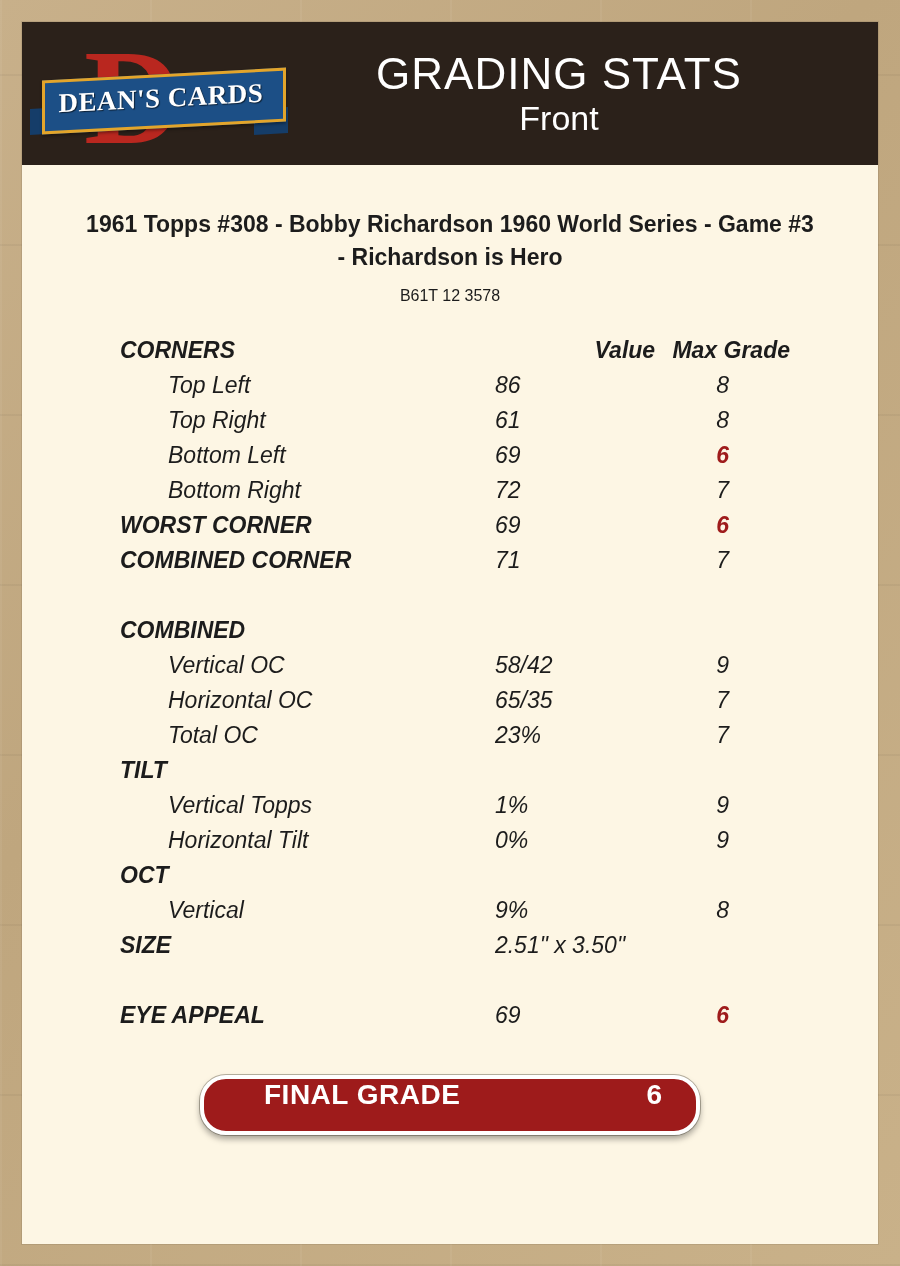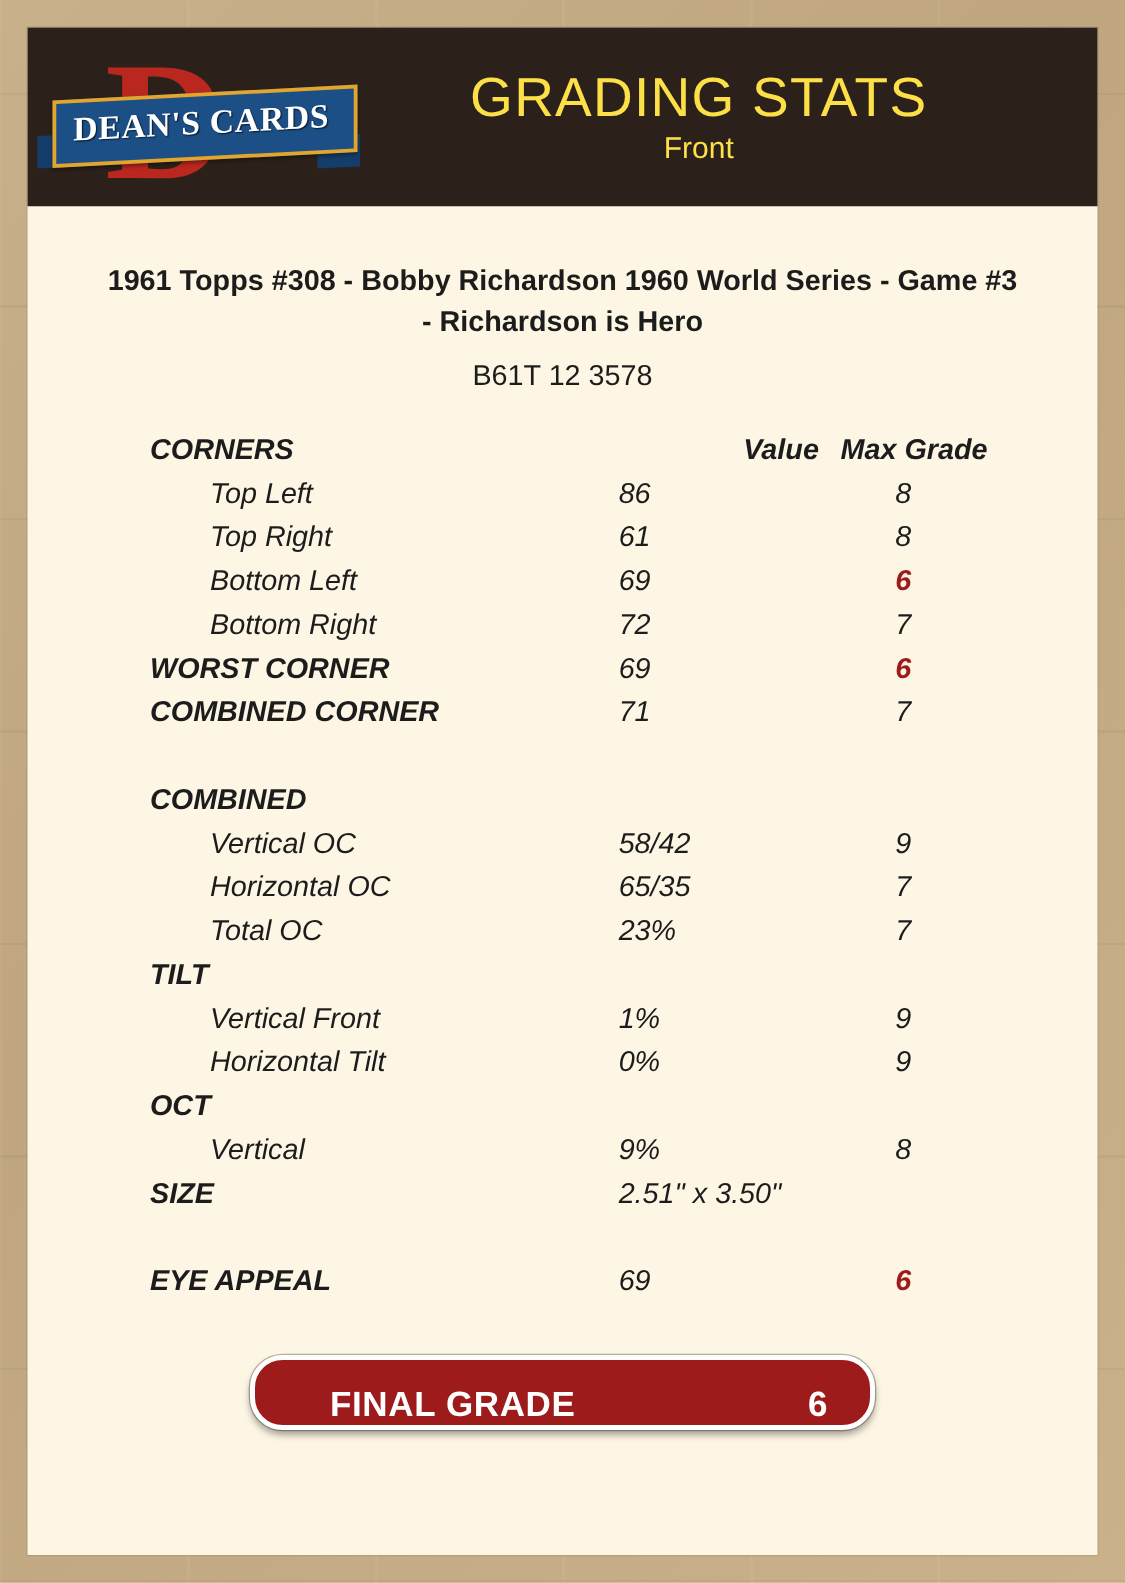--- a/index.html
+++ b/index.html
@@ -98,50 +98,50 @@
     height: 26px;
     background: #153d69;
     transform: skewY(-3deg);
   }
   .logo-tail-l { left: 8px; }
   .logo-tail-r { left: 232px; }
 
   .header-titles {
     flex: 1 1 auto;
     text-align: center;
-    color: #fde047;
+    color: #ffffff;
     padding-right: 50px;
   }
   .header-title {
     font-size: 44px;
     letter-spacing: 1px;
     line-height: 1.05;
   }
   .header-sub {
-    font-size: 24px;
+    font-size: 34px;
     margin-top: 4px;
     line-height: 1.05;
   }
 
   
   .content {
     padding: 0 38px;
     color: #1c1c1c;
   }
   .card-title {
     text-align: center;
     font-size: 23px;
     font-weight: bold;
     line-height: 1.42;
     margin-top: 43px;
     padding: 0 24px;
   }
   .card-code {
     text-align: center;
-    font-size: 23px;
+    font-size: 16px;
     margin-top: 14px;
   }
 
   table.stats {
     margin: 28px auto 0 auto;
     border-collapse: collapse;
     width: 680px;
     font-size: 23px;
   }
   table.stats td {
@@ -176,21 +176,21 @@
     margin: 42px auto 0 auto;
     width: 500px;
     position: relative;
   }
   .final-bar {
     background: #9e1b1b;
     border: 4px solid #ffffff;
     border-radius: 26px;
     height: 52px;
     display: flex;
-    align-items: flex-end;
+    align-items: flex-start;
     justify-content: space-between;
     padding: 0 34px 0 60px;
     color: #ffffff;
     font-weight: bold;
     font-size: 28px;
     box-shadow: 0 4px 6px rgba(0,0,0,0.35), 0 0 0 1px #b9b2a0;
   }
   .final-label { letter-spacing: 0.5px; }
   .final-value { font-size: 28px; }
 </style>
@@ -279,21 +279,21 @@
             <td class="col-label row-label">Total OC</td>
             <td class="col-value">23%</td>
             <td class="col-grade">7</td>
           </tr>
           <tr>
             <td class="col-label section-head">TILT</td>
             <td class="col-value"></td>
             <td class="col-grade"></td>
           </tr>
           <tr>
-            <td class="col-label row-label">Vertical Front</td>
+            <td class="col-label row-label">Vertical Topps</td>
             <td class="col-value">1%</td>
             <td class="col-grade">9</td>
           </tr>
           <tr>
             <td class="col-label row-label">Horizontal Tilt</td>
             <td class="col-value">0%</td>
             <td class="col-grade">9</td>
           </tr>
           <tr>
             <td class="col-label section-head">OCT</td>

